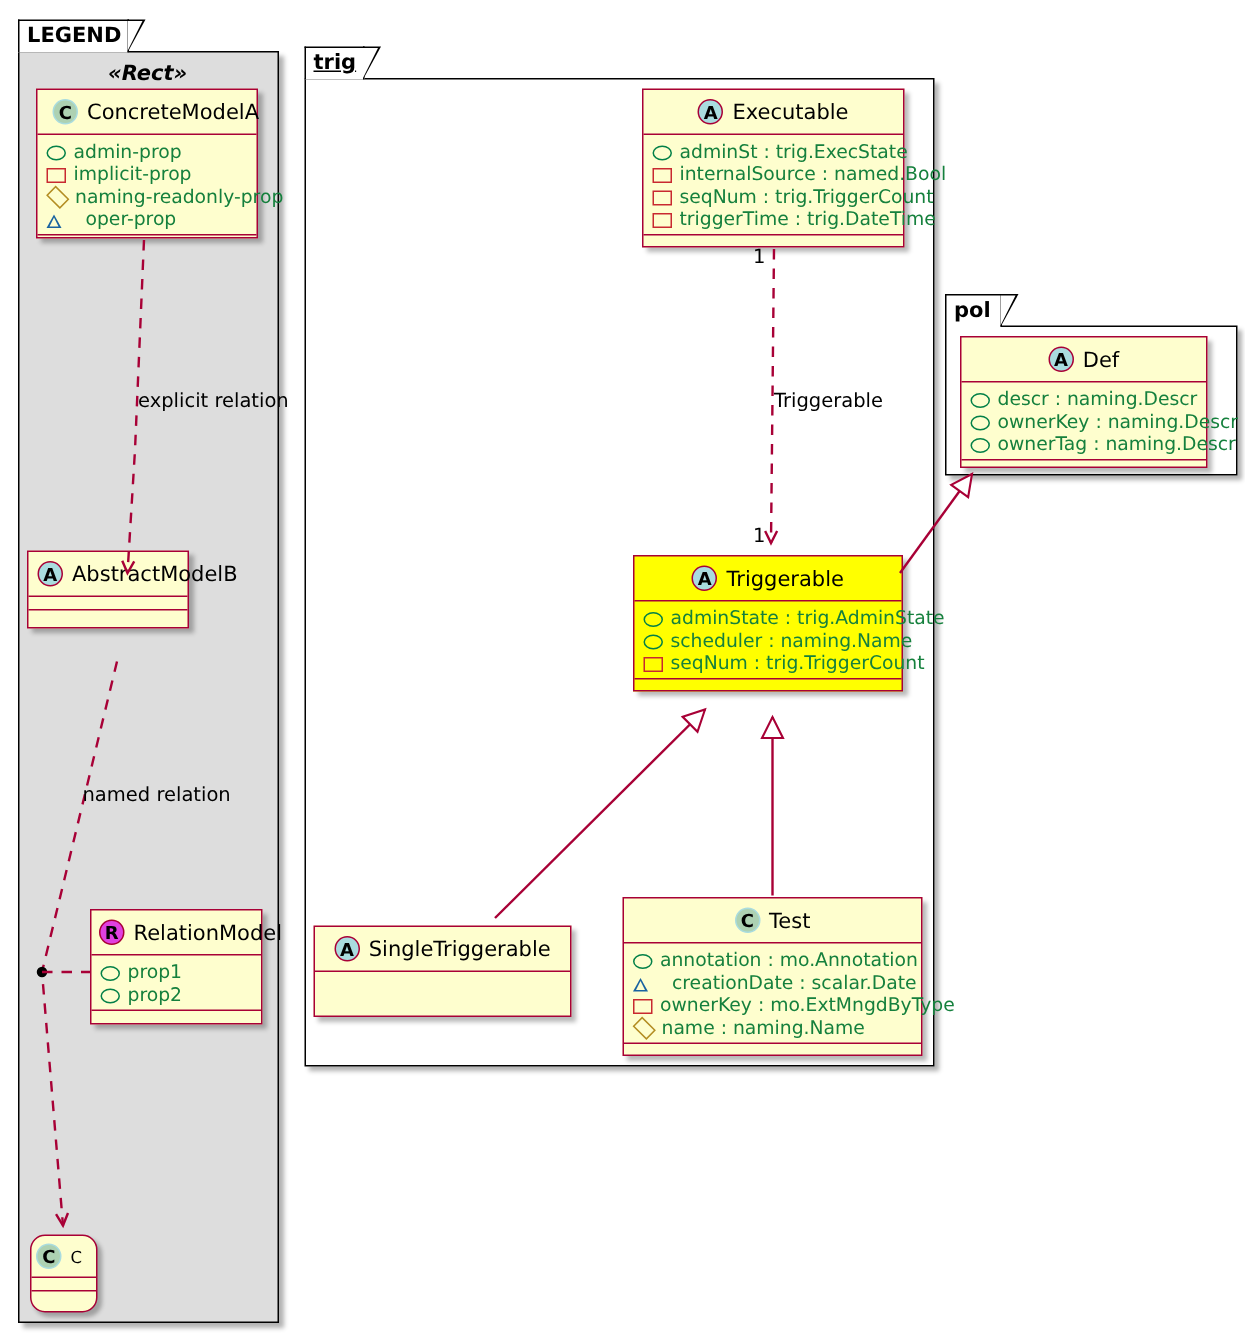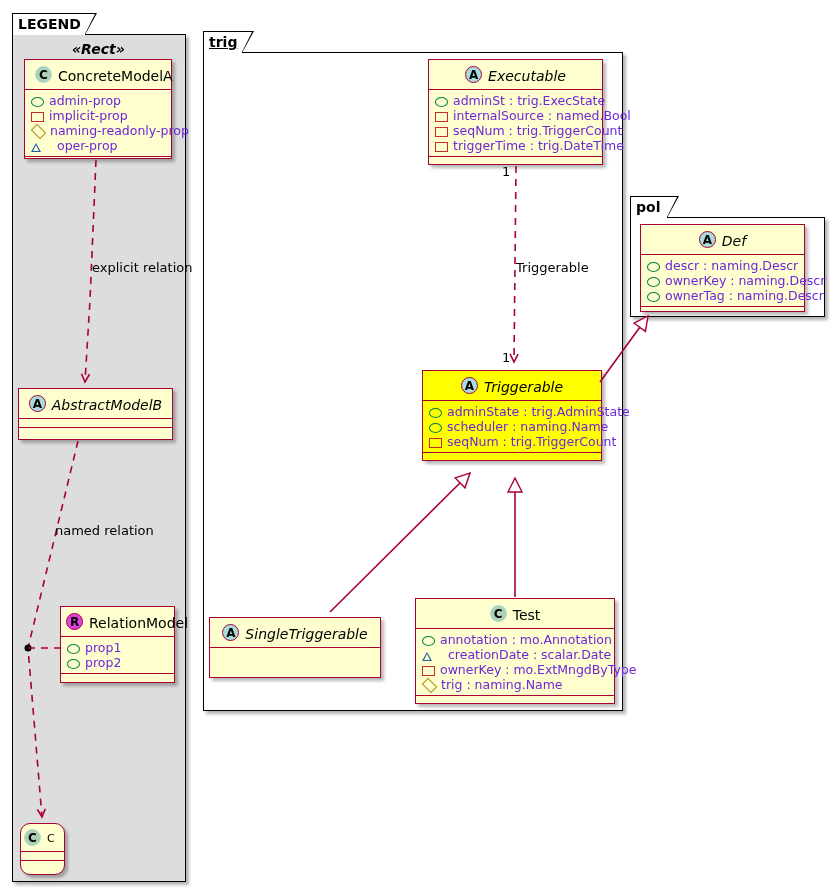--- a/index.html
+++ b/index.html
@@ -90,21 +90,21 @@
     padding: 5px 10px 5px 10px;
     text-align: center;
     border-bottom: 1.3px solid #A80036;
     white-space: nowrap;
   }
   .cls-title {
     font-size: 14px;
     color: #000000;
     vertical-align: middle;
   }
-  .cls-title.abstract { font-style: italic; }
+  .cls-title.abstract { }
 
   .type-badge {
     display: inline-block;
     width: 17px; height: 17px;
     border-radius: 50%;
     vertical-align: middle;
     margin-right: 6px;
     position: relative;
     top: -1px;
     font-size: 12px;
@@ -123,21 +123,21 @@
     padding: 3px 7px 3px 6px;
     border-bottom: 1.3px solid #A80036;
   }
   .cls-methods {
     box-sizing: border-box;
     min-height: 10px;
     padding: 4px 6px;
   }
   .attr-row {
     font-size: 12.5px;
-    color: #6d28d9;
+    color: #15803d;
     line-height: 15px;
     white-space: nowrap;
     display: flex;
     align-items: center;
   }
   .vis {
     display: inline-block;
     width: 11px; height: 11px;
     margin-right: 5px;
     flex: 0 0 11px;
@@ -248,21 +248,21 @@
         <span>naming-readonly-prop</span>
       </div>
       <div class="attr-row">
         <span class="vis vis-triangle"></span>
         <span>oper-prop</span>
       </div>
     </div>
     <div class="cls-methods"></div>
   </div>
 
-  <div class="uml-class" style="left:18px; top:388px; width:155px; height:52px;">
+  <div class="uml-class" style="left:18px; top:367px; width:108px; height:52px;">
     <div class="cls-header" style="padding-left:6px; padding-right:6px;">
       <span class="type-badge badge-A">A</span><span class="cls-title abstract">AbstractModelB</span>
     </div>
     <div class="cls-attrs" style="padding:4px 6px;"></div>
     <div class="cls-methods"></div>
   </div>
 
   <div class="uml-class" style="left:60px; top:606px; width:115px; height:77px;">
     <div class="cls-header" style="padding-left:5px; padding-right:5px;">
       <span class="type-badge badge-R">R</span><span class="cls-title">RelationModel</span>
@@ -362,21 +362,21 @@
       <div class="attr-row">
         <span class="vis vis-triangle"></span>
         <span>creationDate : scalar.Date</span>
       </div>
       <div class="attr-row">
         <span class="vis vis-square"></span>
         <span>ownerKey : mo.ExtMngdByType</span>
       </div>
       <div class="attr-row">
         <span class="vis vis-diamond"></span>
-        <span>trig : naming.Name</span>
+        <span>name : naming.Name</span>
       </div>
     </div>
     <div class="cls-methods"></div>
   </div>
 
   <div class="mult-label" style="left:502px; top:164px;">1</div>
   <div class="mult-label" style="left:502px; top:350px;">1</div>
   <div class="edge-label" style="left:516px; top:260px;">Triggerable</div>
 
   <div class="pkg-tab" style="left:630px; top:196px; width:38px;">

